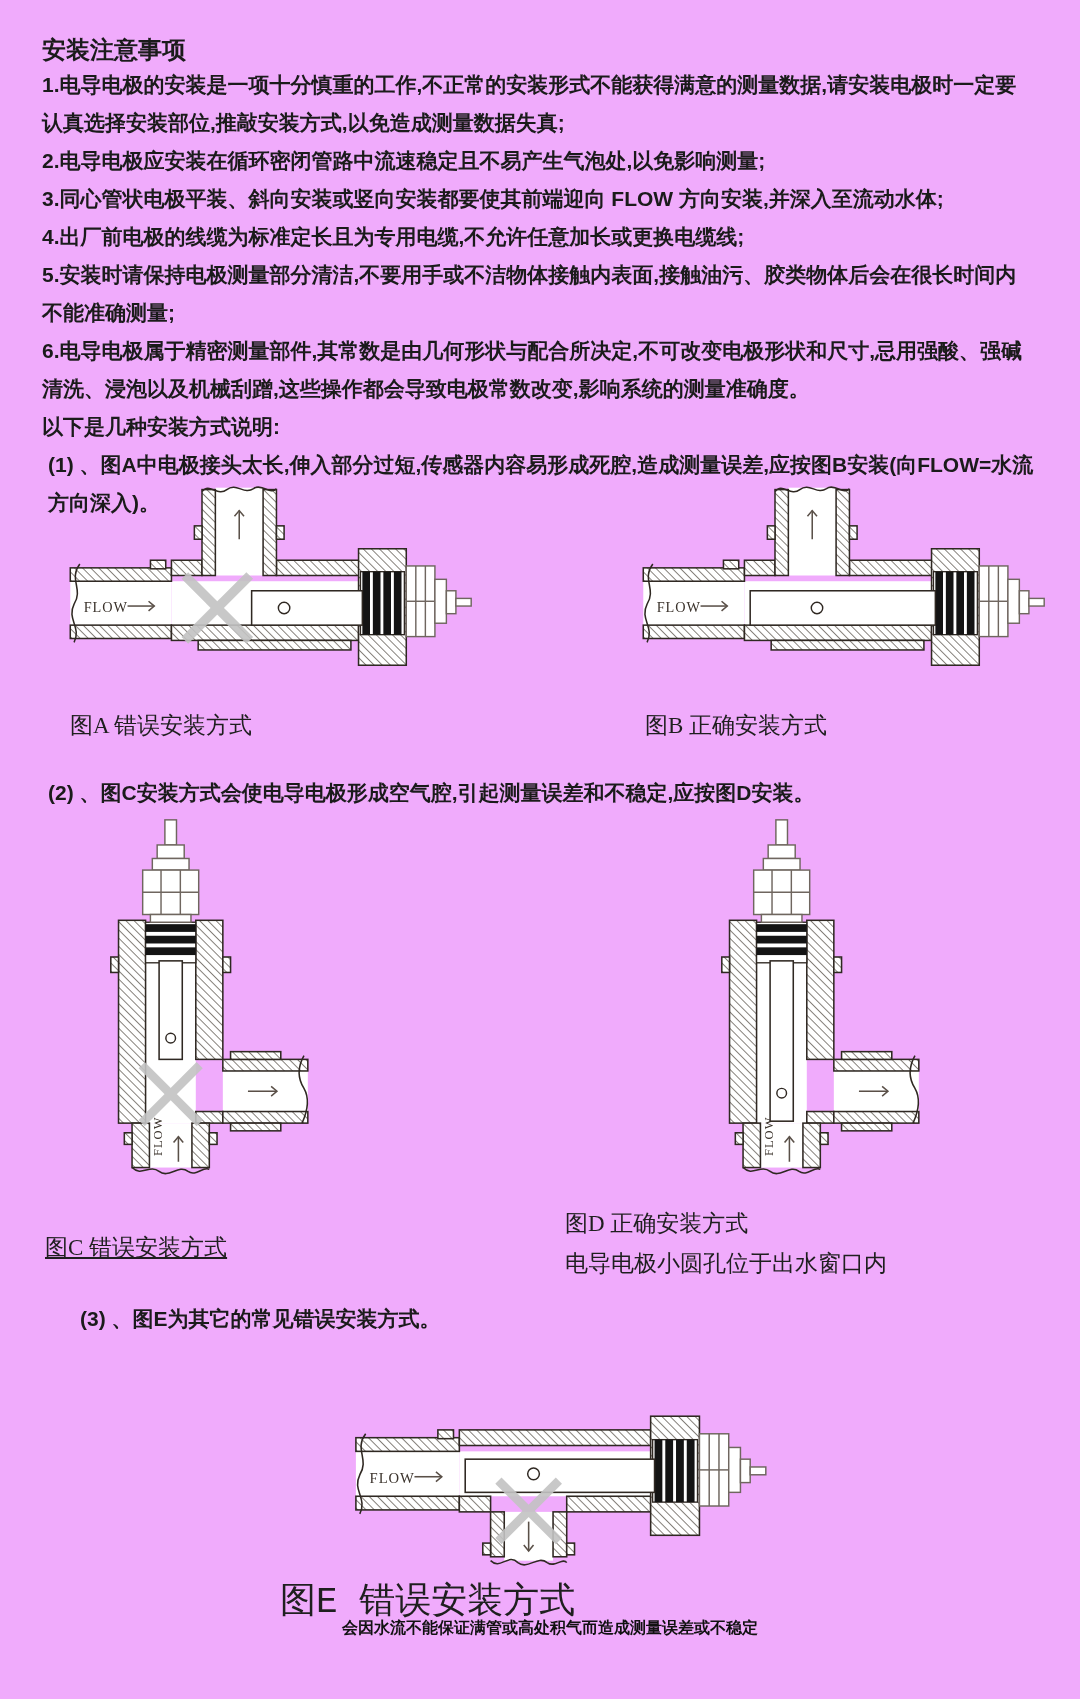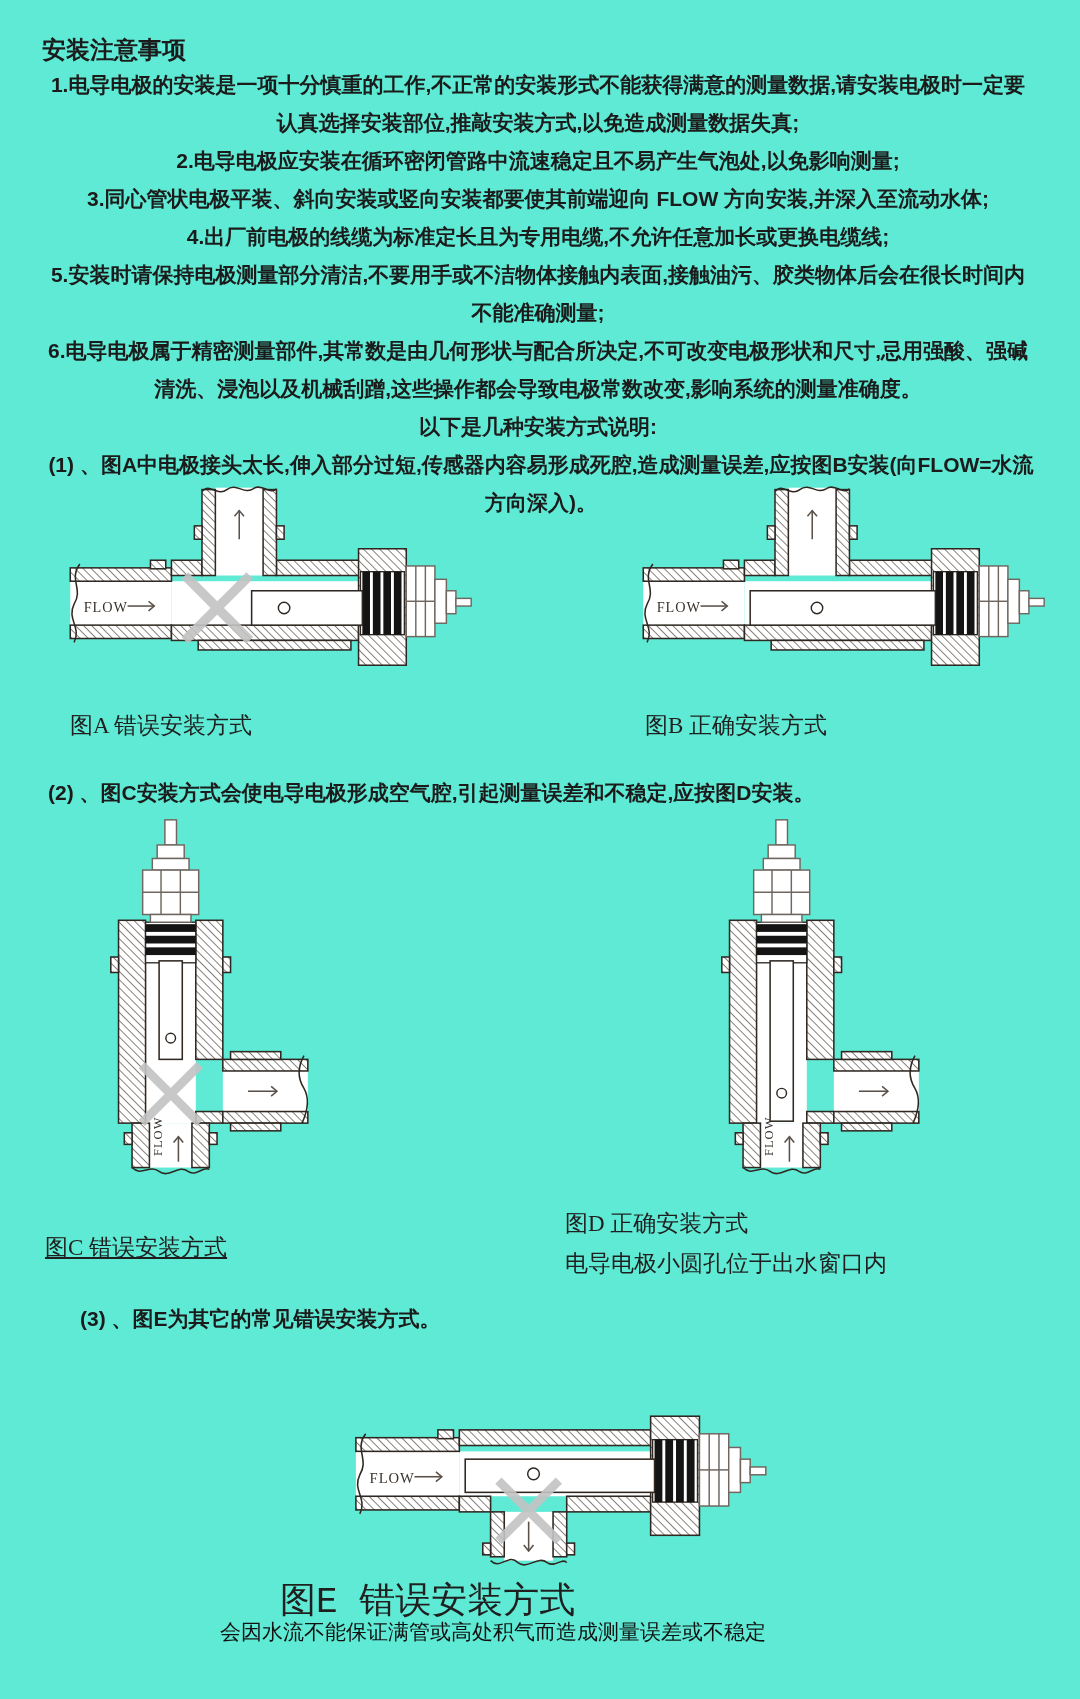--- a/index.html
+++ b/index.html
@@ -1,28 +1,28 @@
 <!DOCTYPE html>
 <html><head>
 <meta charset="utf-8">
 <style>
   html,body{margin:0;padding:0;background:#ffffff;}
-  .page{position:relative;width:1080px;height:1699px;background:#5eead4;overflow:hidden;
+  .page{position:relative;width:1080px;height:1699px;background:#f0abfc;overflow:hidden;
         font-family:"Liberation Sans",sans-serif;color:#1b1b1b;}
   .title{position:absolute;left:42px;top:34px;font-size:24px;font-weight:700;}
   .notes{position:absolute;left:42px;top:66px;width:992px;font-size:21px;line-height:38px;font-weight:600;}
-  .note{margin:0;text-align:center;}
+  .note{margin:0;}
   .step1{padding-left:6px;}
   .step3{padding-left:38px;}
   .abs{position:absolute;}
   .caption{font-family:"Liberation Serif","DejaVu Serif",serif;font-size:23px;color:#1f1f1f;
            text-align:left;font-weight:400;}
   .capD{line-height:40px;}
   .capE1{font-family:Liberation Mono, monospace;font-size:36px;text-align:left;color:#1f1f1f;}
-  .capE2{font-size:21px;font-weight:400;color:#111;}
+  .capE2{font-size:16px;font-weight:700;text-align:center;color:#111;}
   svg{display:block;}
   .diag-stroke{stroke:#2f2822;stroke-width:1.6;fill:none;}
   text.flow{font-family:"Liberation Serif","DejaVu Serif",serif;fill:#3a322b;letter-spacing:1px;}
 </style>
 </head>
 <body>
 
 <div class="page">
 
   <div class="title">安装注意事项</div>

